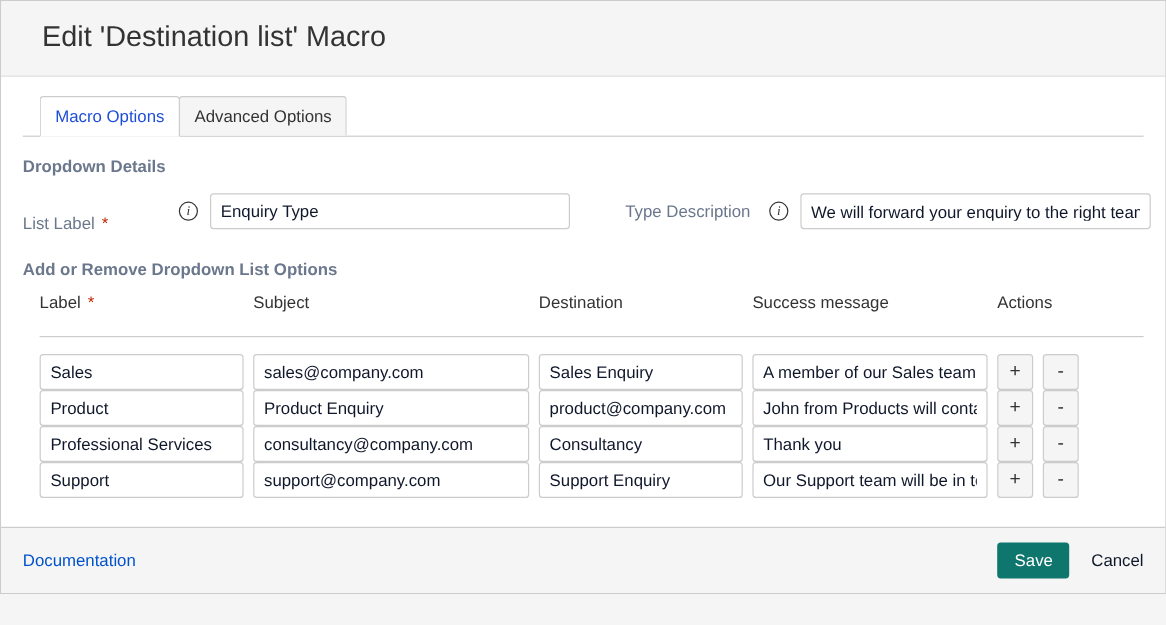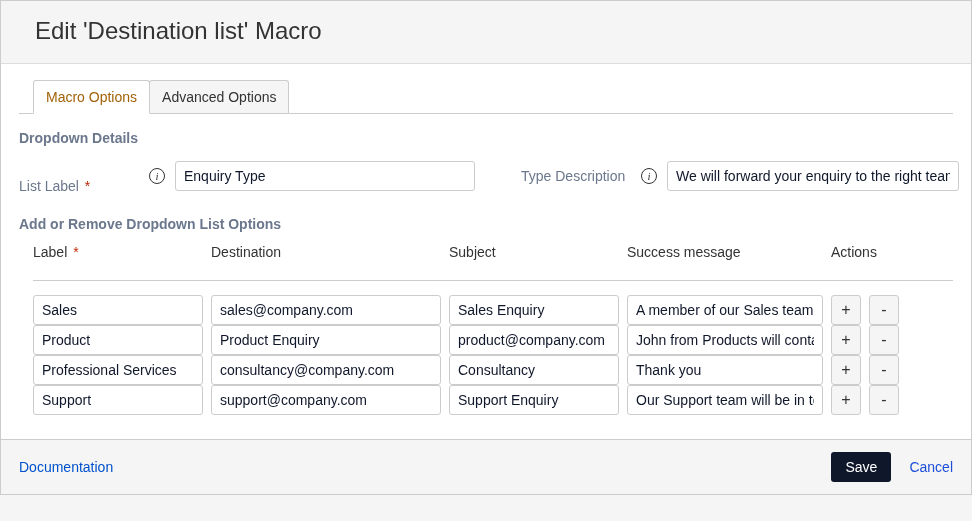--- a/index.html
+++ b/index.html
@@ -47,21 +47,21 @@
     font-size: 14px;
     margin-right: -1px;
     position: relative;
     top: 0;
     border-radius: 3px 3px 0 0;
   }
   .tab.active {
     background: #fff;
     border-bottom: 1px solid #fff;
     margin-bottom: -1px;
-    color: #a16207;
+    color: #1d4ed8;
   }
   .section-title {
     font-weight: 600;
     color: #6b778c;
     font-size: 14px;
     margin-bottom: 12px;
   }
   .details-row {
     display: flex;
     align-items: center;
@@ -140,33 +140,33 @@
     align-items:center;
   }
   .doc-link {
     color: #0052cc;
     text-decoration: none;
     cursor: pointer;
     font-size: 14px;
   }
   .footer-spacer { flex: 1; }
   .btn-primary {
-    background: #0f172a;
+    background: #0f766e;
     color: #fff;
     border: none;
     border-radius: 3px;
     padding: 7px 14px;
     font-size: 14px;
     cursor: pointer;
     margin-right: 18px;
   }
   .btn-link {
     background: none;
     border: none;
-    color: #1d4ed8;
+    color: #0f172a;
     font-size: 14px;
     cursor: pointer;
     padding: 4px 0;
   }
 </style>
 </head>
 <body>
 
 <div class="dialog">
 
@@ -197,22 +197,22 @@
     </div>
 
     <div class="section-title">Add or Remove Dropdown List Options</div>
 
     <div class="grid-wrap">
       <div class="grid-header">
         <div>
           <span>Label</span>
           <span class="req">*</span>
         </div>
+        <div>Subject</div>
         <div>Destination</div>
-        <div>Subject</div>
         <div>Success message</div>
         <div>Actions</div>
       </div>
       <div id="rows-container">
           <div class="grid-row">
             <input type="text" value="Sales" style="">
             <input type="text" value="sales@company.com" style="">
             <input type="text" value="Sales Enquiry" style="">
             <input type="text" value="A member of our Sales team will contact you" style="">
             <div class="actions-cell">

